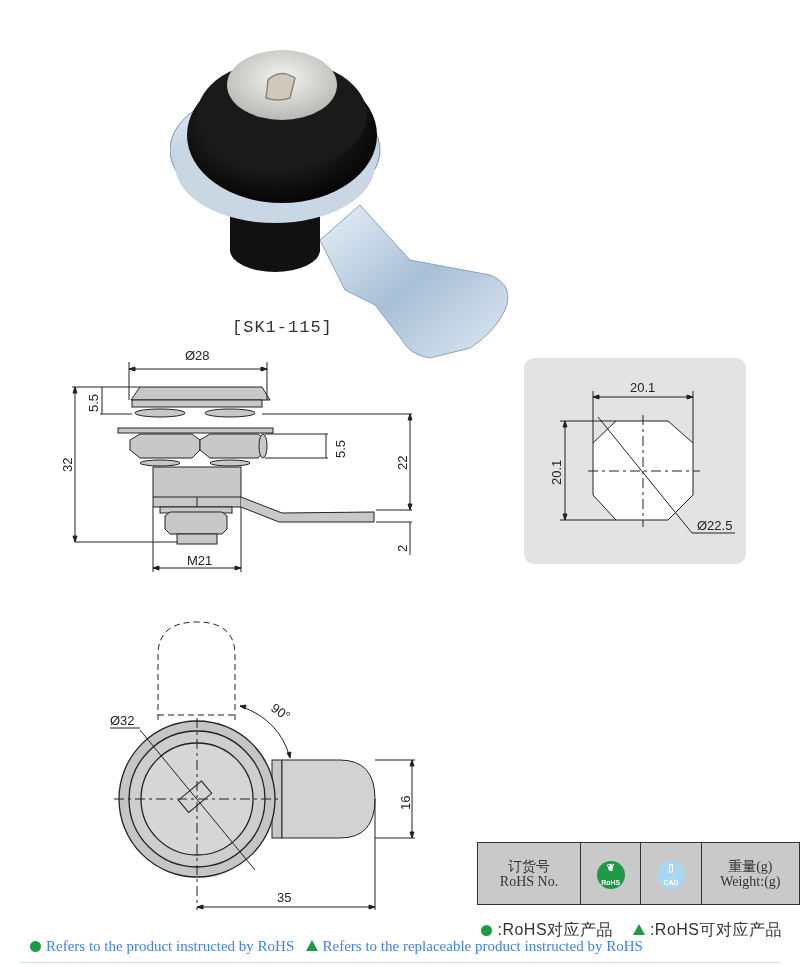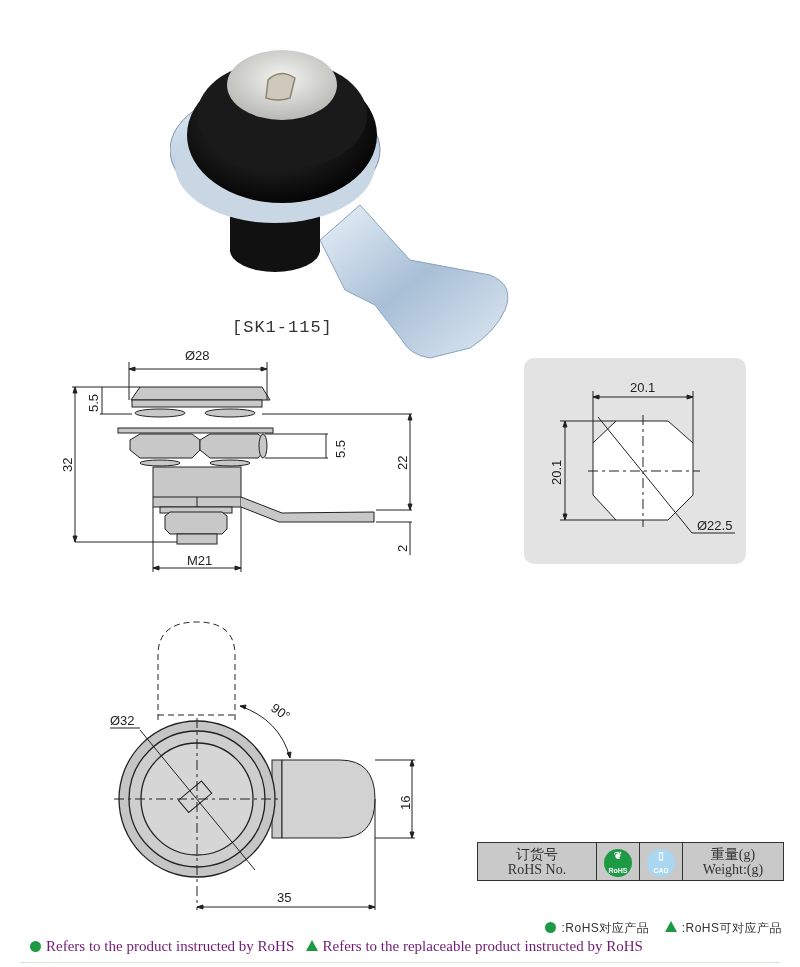--- a/index.html
+++ b/index.html
@@ -2,29 +2,29 @@
 <html><head>
 <meta charset="utf-8">
 <style>
   html, body { margin:0; padding:0; background:#ffffff; }
   body { width:800px; height:967px; position:relative; overflow:hidden; font-family:"Liberation Sans", sans-serif; color:#222; }
   .abs { position:absolute; }
   svg text { font-family:"Liberation Sans", sans-serif; }
   .caption { position:absolute; left:232px; top:318px; font-family:"Liberation Mono", monospace; font-size:17px; letter-spacing:1px; color:#333; }
   .panel { position:absolute; left:524px; top:358px; width:222px; height:206px; background:#e3e3e3; border-radius:10px; }
   table.spec { position:absolute; left:477px; top:842px; border-collapse:collapse; font-family:"Liberation Serif", serif; }
-  table.spec td { border:1px solid #333; text-align:center; padding:0; }
+  table.spec td { border:1px solid #333; text-align:center; padding:12px; }
   table.spec tr.head td { background:#c9c9c9; height:37px; font-size:14px; line-height:15px; color:#333; }
   table.spec tr.row td { height:27px; font-family:"Liberation Sans", sans-serif; font-size:14px; letter-spacing:1px; }
   td.item-cell { background:#a9dcae !important; }
   .rohs-badge { width:28px; height:28px; border-radius:50%; background:#1e9a45; display:inline-flex; flex-direction:column; align-items:center; justify-content:center; color:#fff; font-family:"Liberation Sans", sans-serif; font-size:7px; font-weight:bold; }
   .cad-badge { width:28px; height:28px; border-radius:50%; background:#a9d7f1; display:inline-flex; flex-direction:column; align-items:center; justify-content:center; color:#fff; font-family:"Liberation Sans", sans-serif; font-size:7px; font-weight:bold; }
   .dot { display:inline-block; width:11px; height:11px; border-radius:50%; background:#1e9a45; vertical-align:middle; }
-  .legend-cn { position:absolute; right:18px; top:920px; font-size:12px; color:#333; letter-spacing:0.5px; }
-  .legend-en { position:absolute; left:30px; top:938px; font-family:"Liberation Serif", serif; font-size:15px; color:#701a75; white-space:nowrap; }
+  .legend-cn { position:absolute; right:18px; top:920px; font-size:16px; color:#333; letter-spacing:0.5px; }
+  .legend-en { position:absolute; left:30px; top:938px; font-family:"Liberation Serif", serif; font-size:15px; color:#3b82f6; white-space:nowrap; }
   .g-dot { display:inline-block; width:11px; height:11px; border-radius:50%; background:#1e9a45; margin-right:5px; vertical-align:-1px; }
   .g-tri { display:inline-block; width:0; height:0; border-left:6px solid transparent; border-right:6px solid transparent; border-bottom:11px solid #1e9a45; margin-right:5px; vertical-align:0px; }
   .bottom-rule { position:absolute; left:20px; right:20px; top:962px; height:1px; background:#c9ebd2; }
 </style>
 </head>
 <body>
 
 <svg class="abs" style="left:170px;top:40px" width="350" height="320" viewBox="0 0 350 320">
   <defs>
     <linearGradient id="metal" x1="0" y1="0" x2="1" y2="1">

